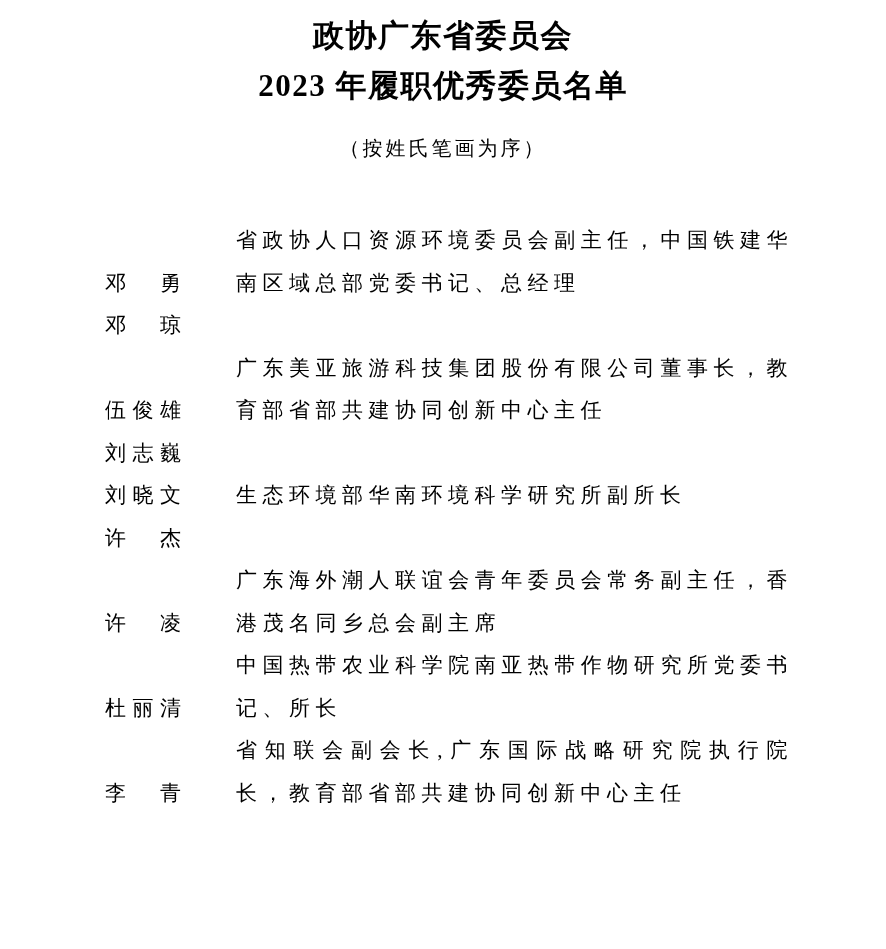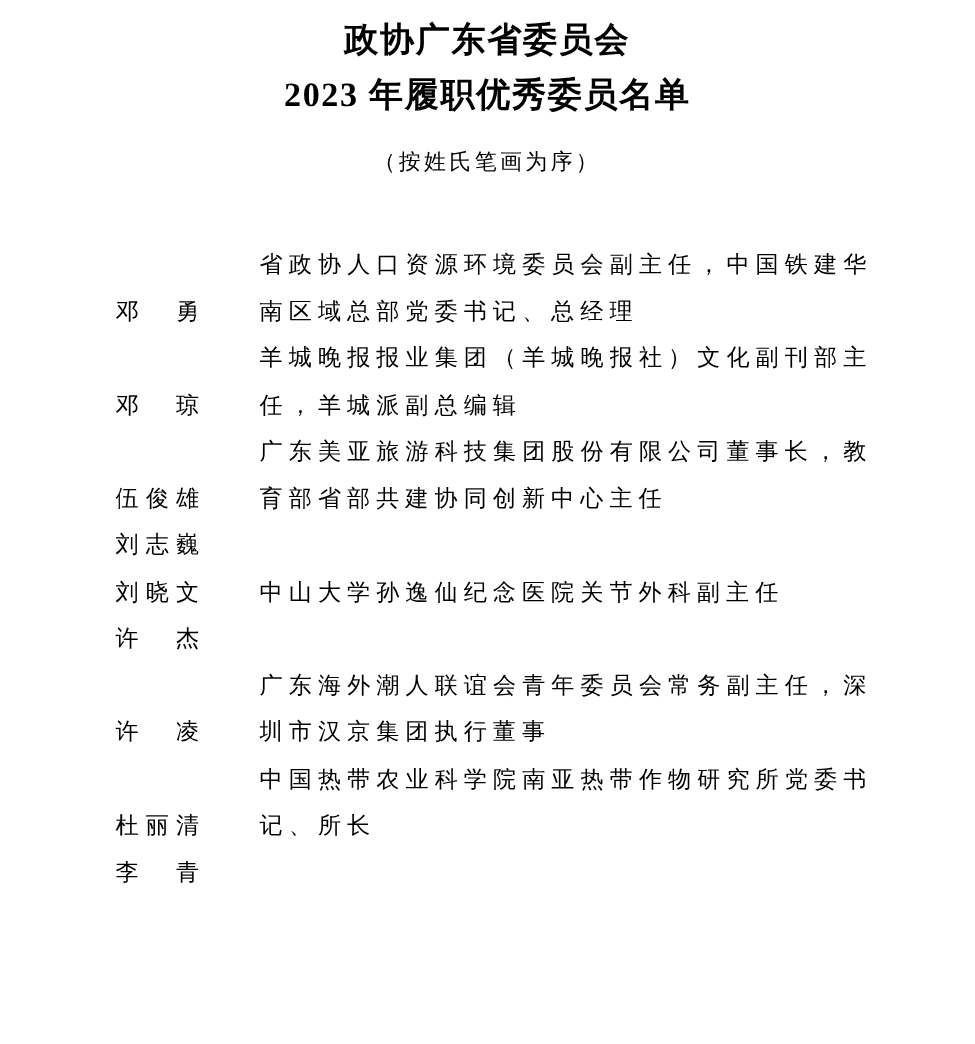--- a/index.html
+++ b/index.html
@@ -68,50 +68,50 @@
 
   <div class="member-list">
 
     <div class="member-row">
       <div class="member-name">邓　勇</div>
       <div class="member-desc">省政协人口资源环境委员会副主任，中国铁建华南区域总部党委书记、总经理</div>
     </div>
 
     <div class="member-row">
       <div class="member-name">邓　琼</div>
-      <div class="member-desc">羊城晚报报业集团（羊城晚报社）文化副刊部主任，羊城派副总编辑</div>
     </div>
 
 
     <div class="member-row">
       <div class="member-name">伍俊雄</div>
       <div class="member-desc">广东美亚旅游科技集团股份有限公司董事长，教育部省部共建协同创新中心主任</div>
     </div>
 
     <div class="member-row">
       <div class="member-name">刘志巍</div>
     </div>
 
     <div class="member-row">
       <div class="member-name">刘晓文</div>
-      <div class="member-desc">中山大学孙逸仙纪念医院关节外科副主任</div>
+      <div class="member-desc">生态环境部华南环境科学研究所副所长</div>
     </div>
 
     <div class="member-row">
       <div class="member-name">许　杰</div>
     </div>
 
     <div class="member-row">
       <div class="member-name">许　凌</div>
-      <div class="member-desc">广东海外潮人联谊会青年委员会常务副主任，深圳市汉京集团执行董事</div>
+      <div class="member-desc">广东海外潮人联谊会青年委员会常务副主任，香港茂名同乡总会副主席</div>
     </div>
 
     <div class="member-row">
       <div class="member-name">杜丽清</div>
       <div class="member-desc">中国热带农业科学院南亚热带作物研究所党委书记、所长</div>
     </div>
 
     <div class="member-row">
       <div class="member-name">李　青</div>
+      <div class="member-desc">省知联会副会长,广东国际战略研究院执行院长，教育部省部共建协同创新中心主任</div>
     </div>
 
   </div>
 </div>
 
 </body></html>

